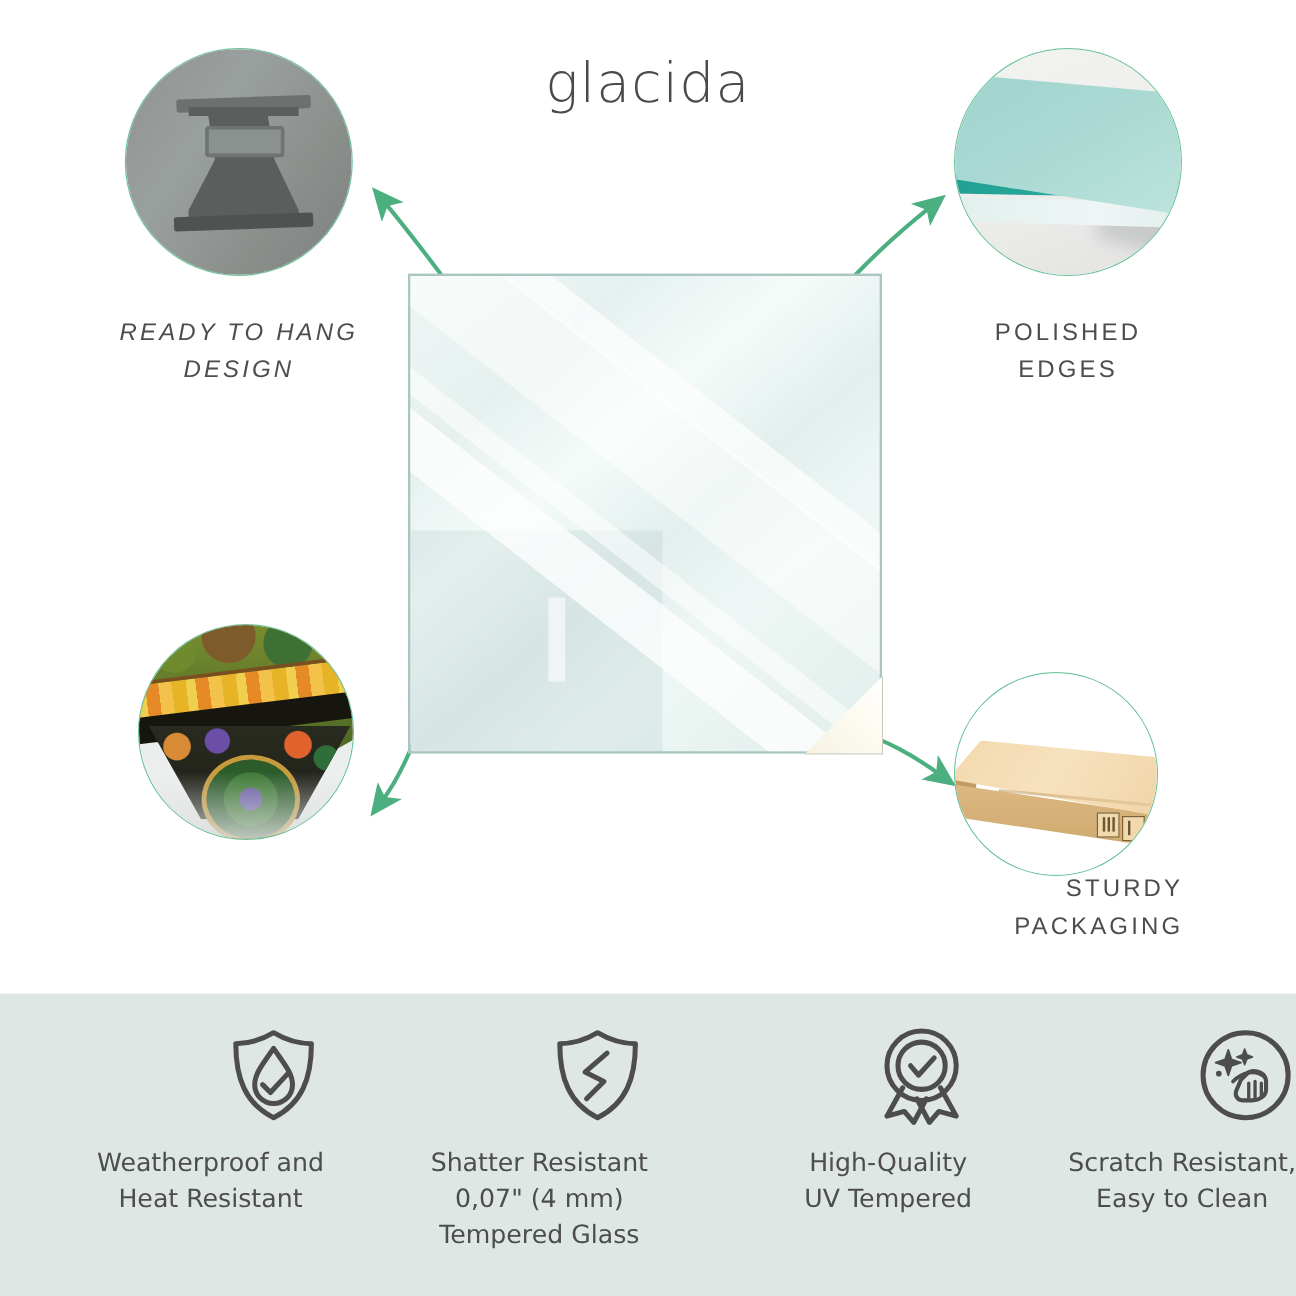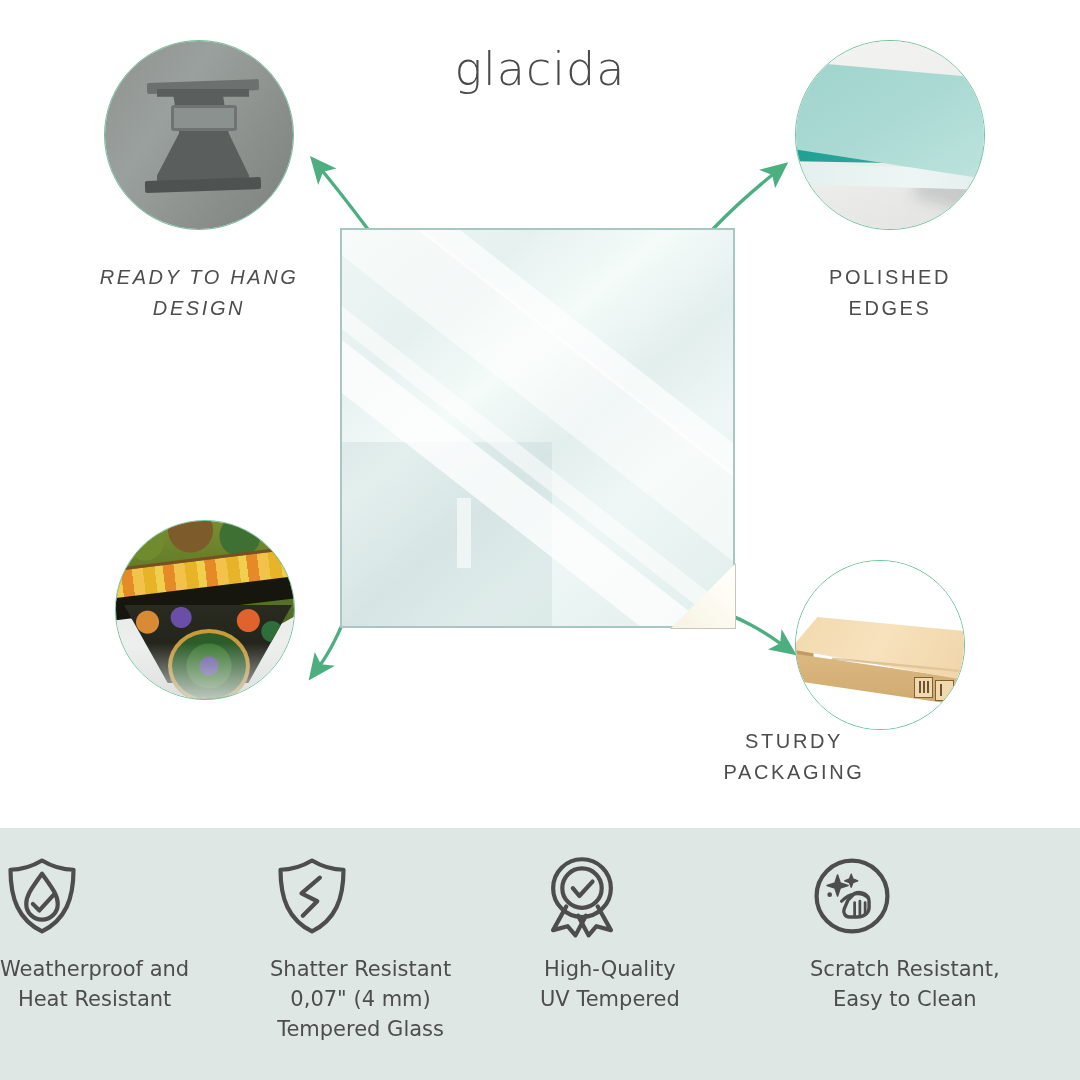--- a/index.html
+++ b/index.html
@@ -148,33 +148,33 @@
   
   .feat-label{
     position:absolute;text-align:center;
     font-size:20px;letter-spacing:2.6px;color:#4d4d4d;
     line-height:31px;font-weight:400;
     font-family:"Liberation Sans", sans-serif;
   }
   .l-hang{left:39px;top:262px;width:320px;font-style:italic;}
   .l-edge{left:730px;top:262px;width:320px;}
   .l-vivid{left:48px;top:714px;width:412px;}
-  .l-pack{left:629px;top:726px;width:330px;}
+  .l-pack{left:656px;top:726px;width:330px;text-align:right;}
 
   
   .arrows{position:absolute;left:0;top:0;width:1080px;height:1080px;pointer-events:none;}
 
   
   .band{
     position:absolute;left:0;top:828px;width:1080px;height:252px;
     background:#dfe7e5;
     display:flex;
   }
   .benefit{
-    flex:1 1 0;display:flex;flex-direction:column;align-items:flex-start;
+    flex:1 1 0;display:flex;flex-direction:column;align-items:flex-end;
     padding-top:26px;
   }
   .benefit .ic{width:84px;height:84px;display:block;}
   .benefit .txt{
     margin-top:16px;text-align:center;
     font-size:21px;line-height:30px;color:#4d4d4d;
     font-family:"DejaVu Sans", sans-serif;
     white-space:pre-line;
   }
 </style>

